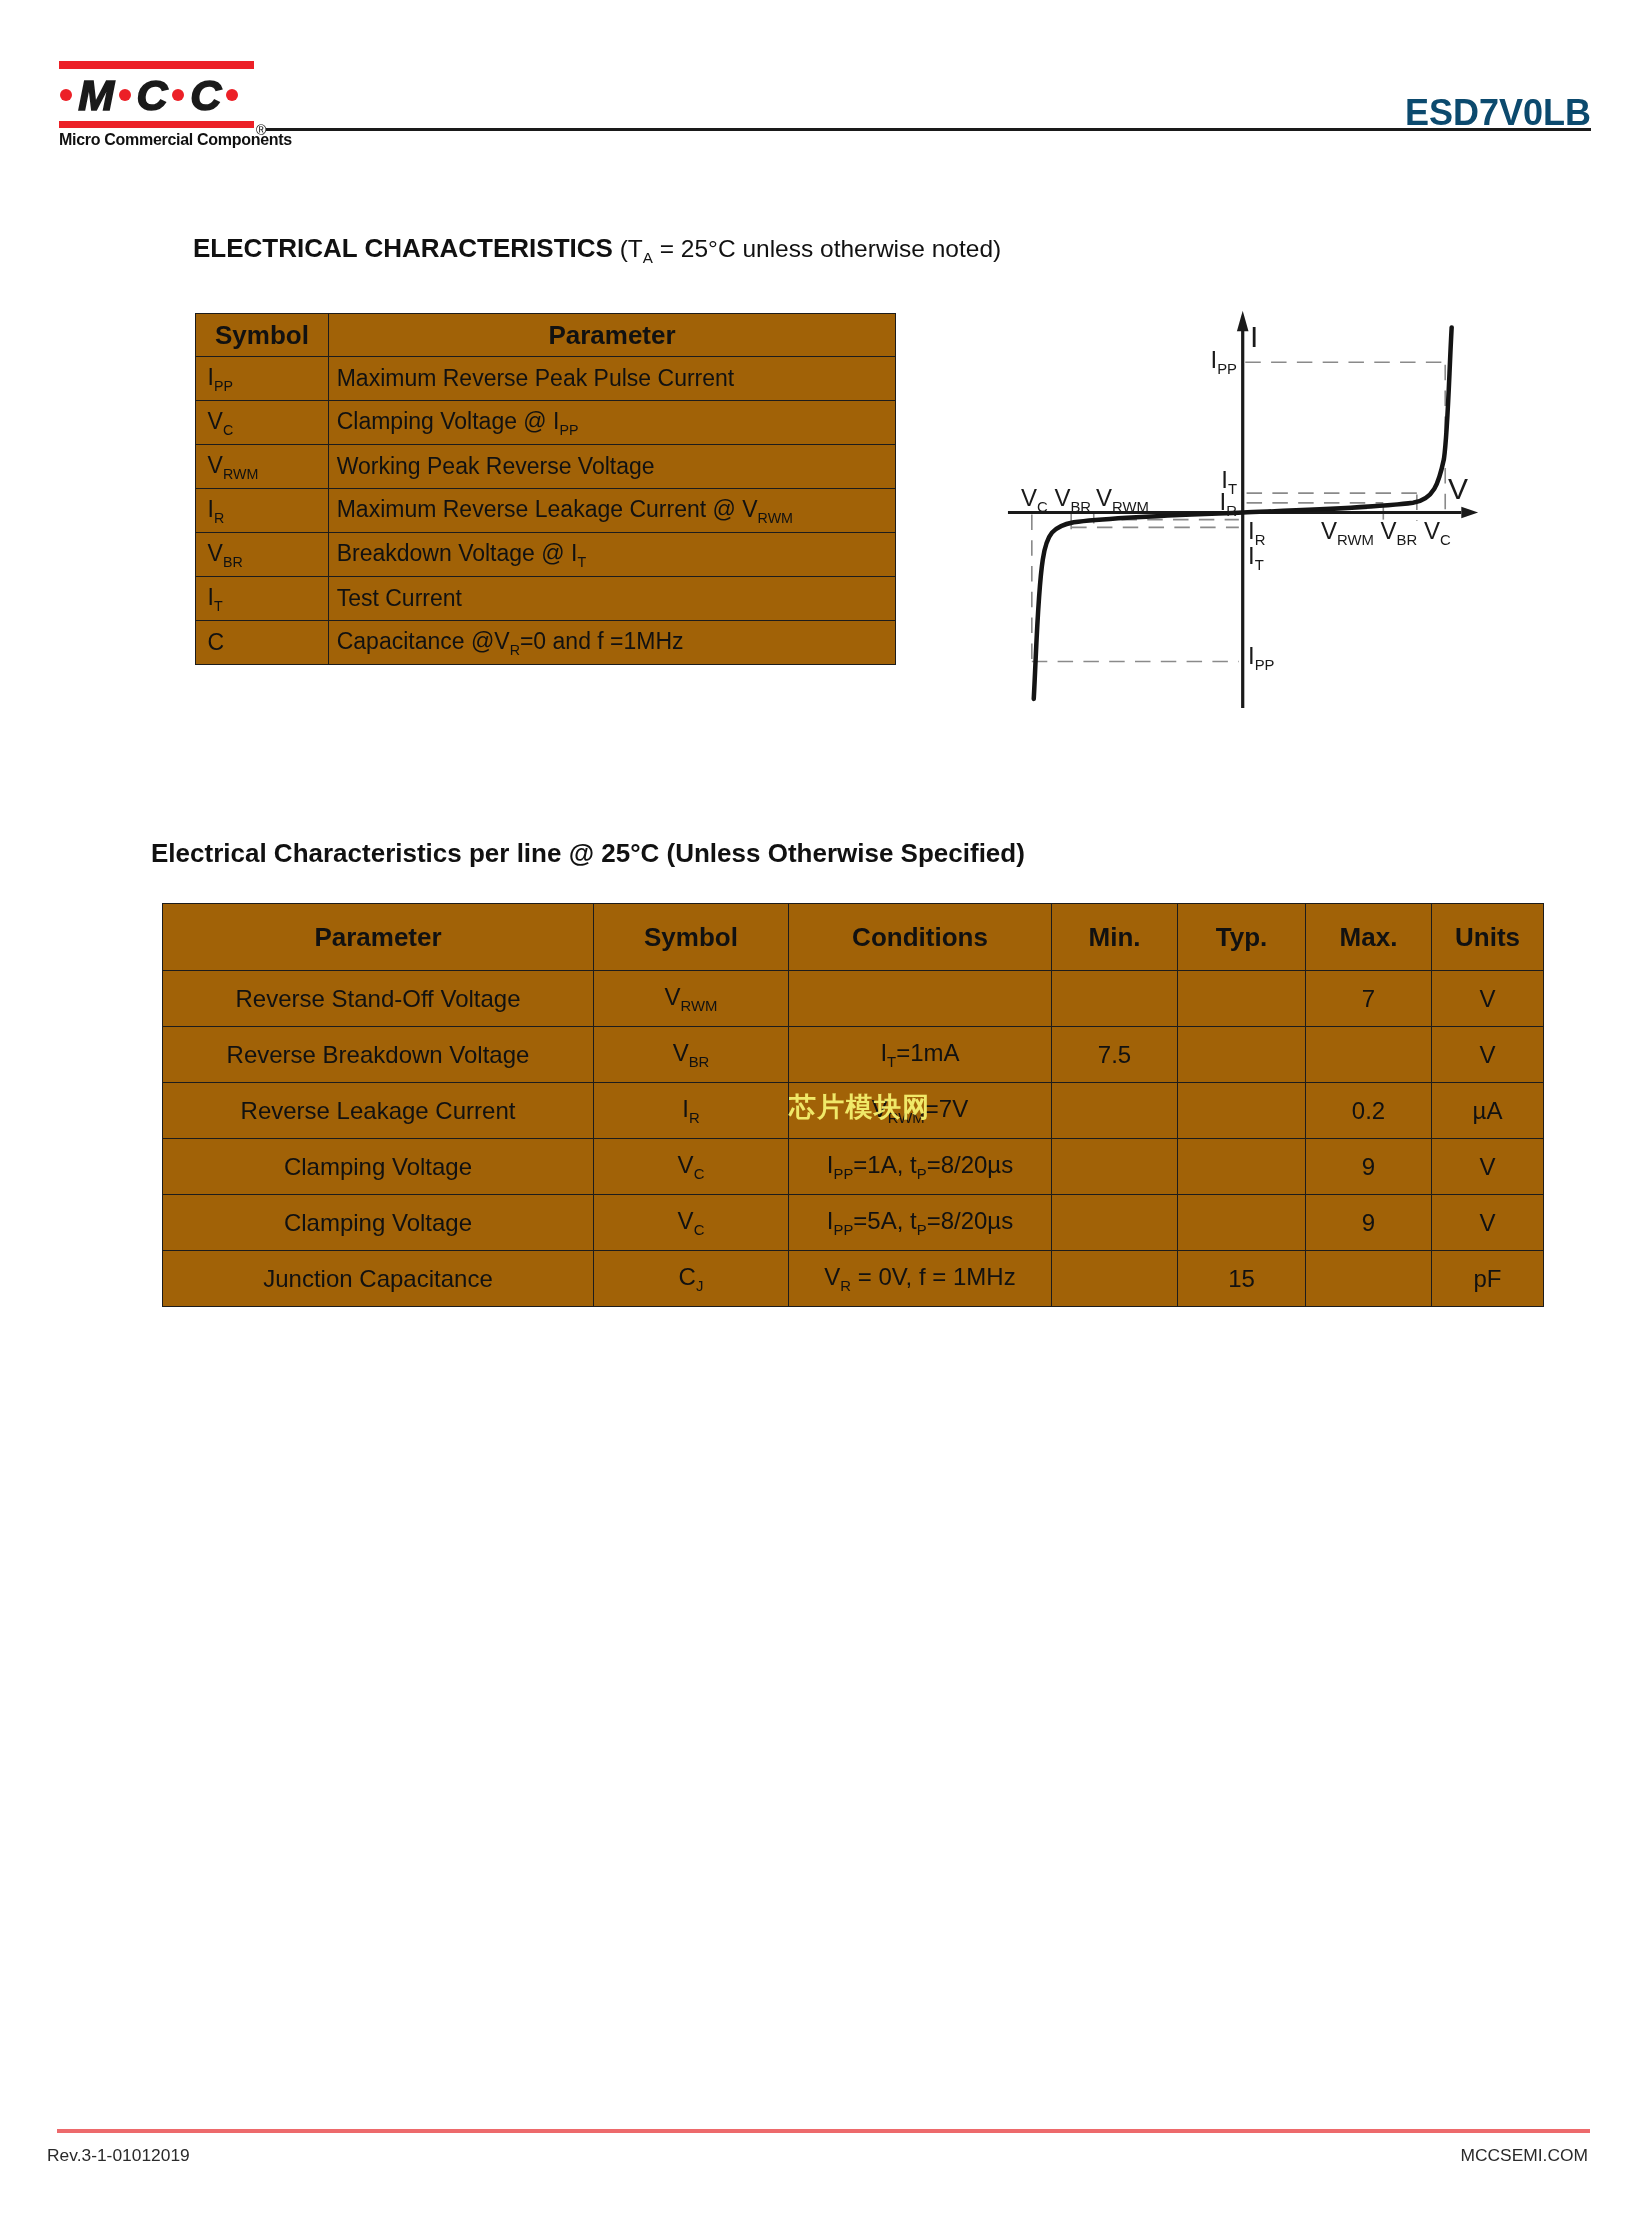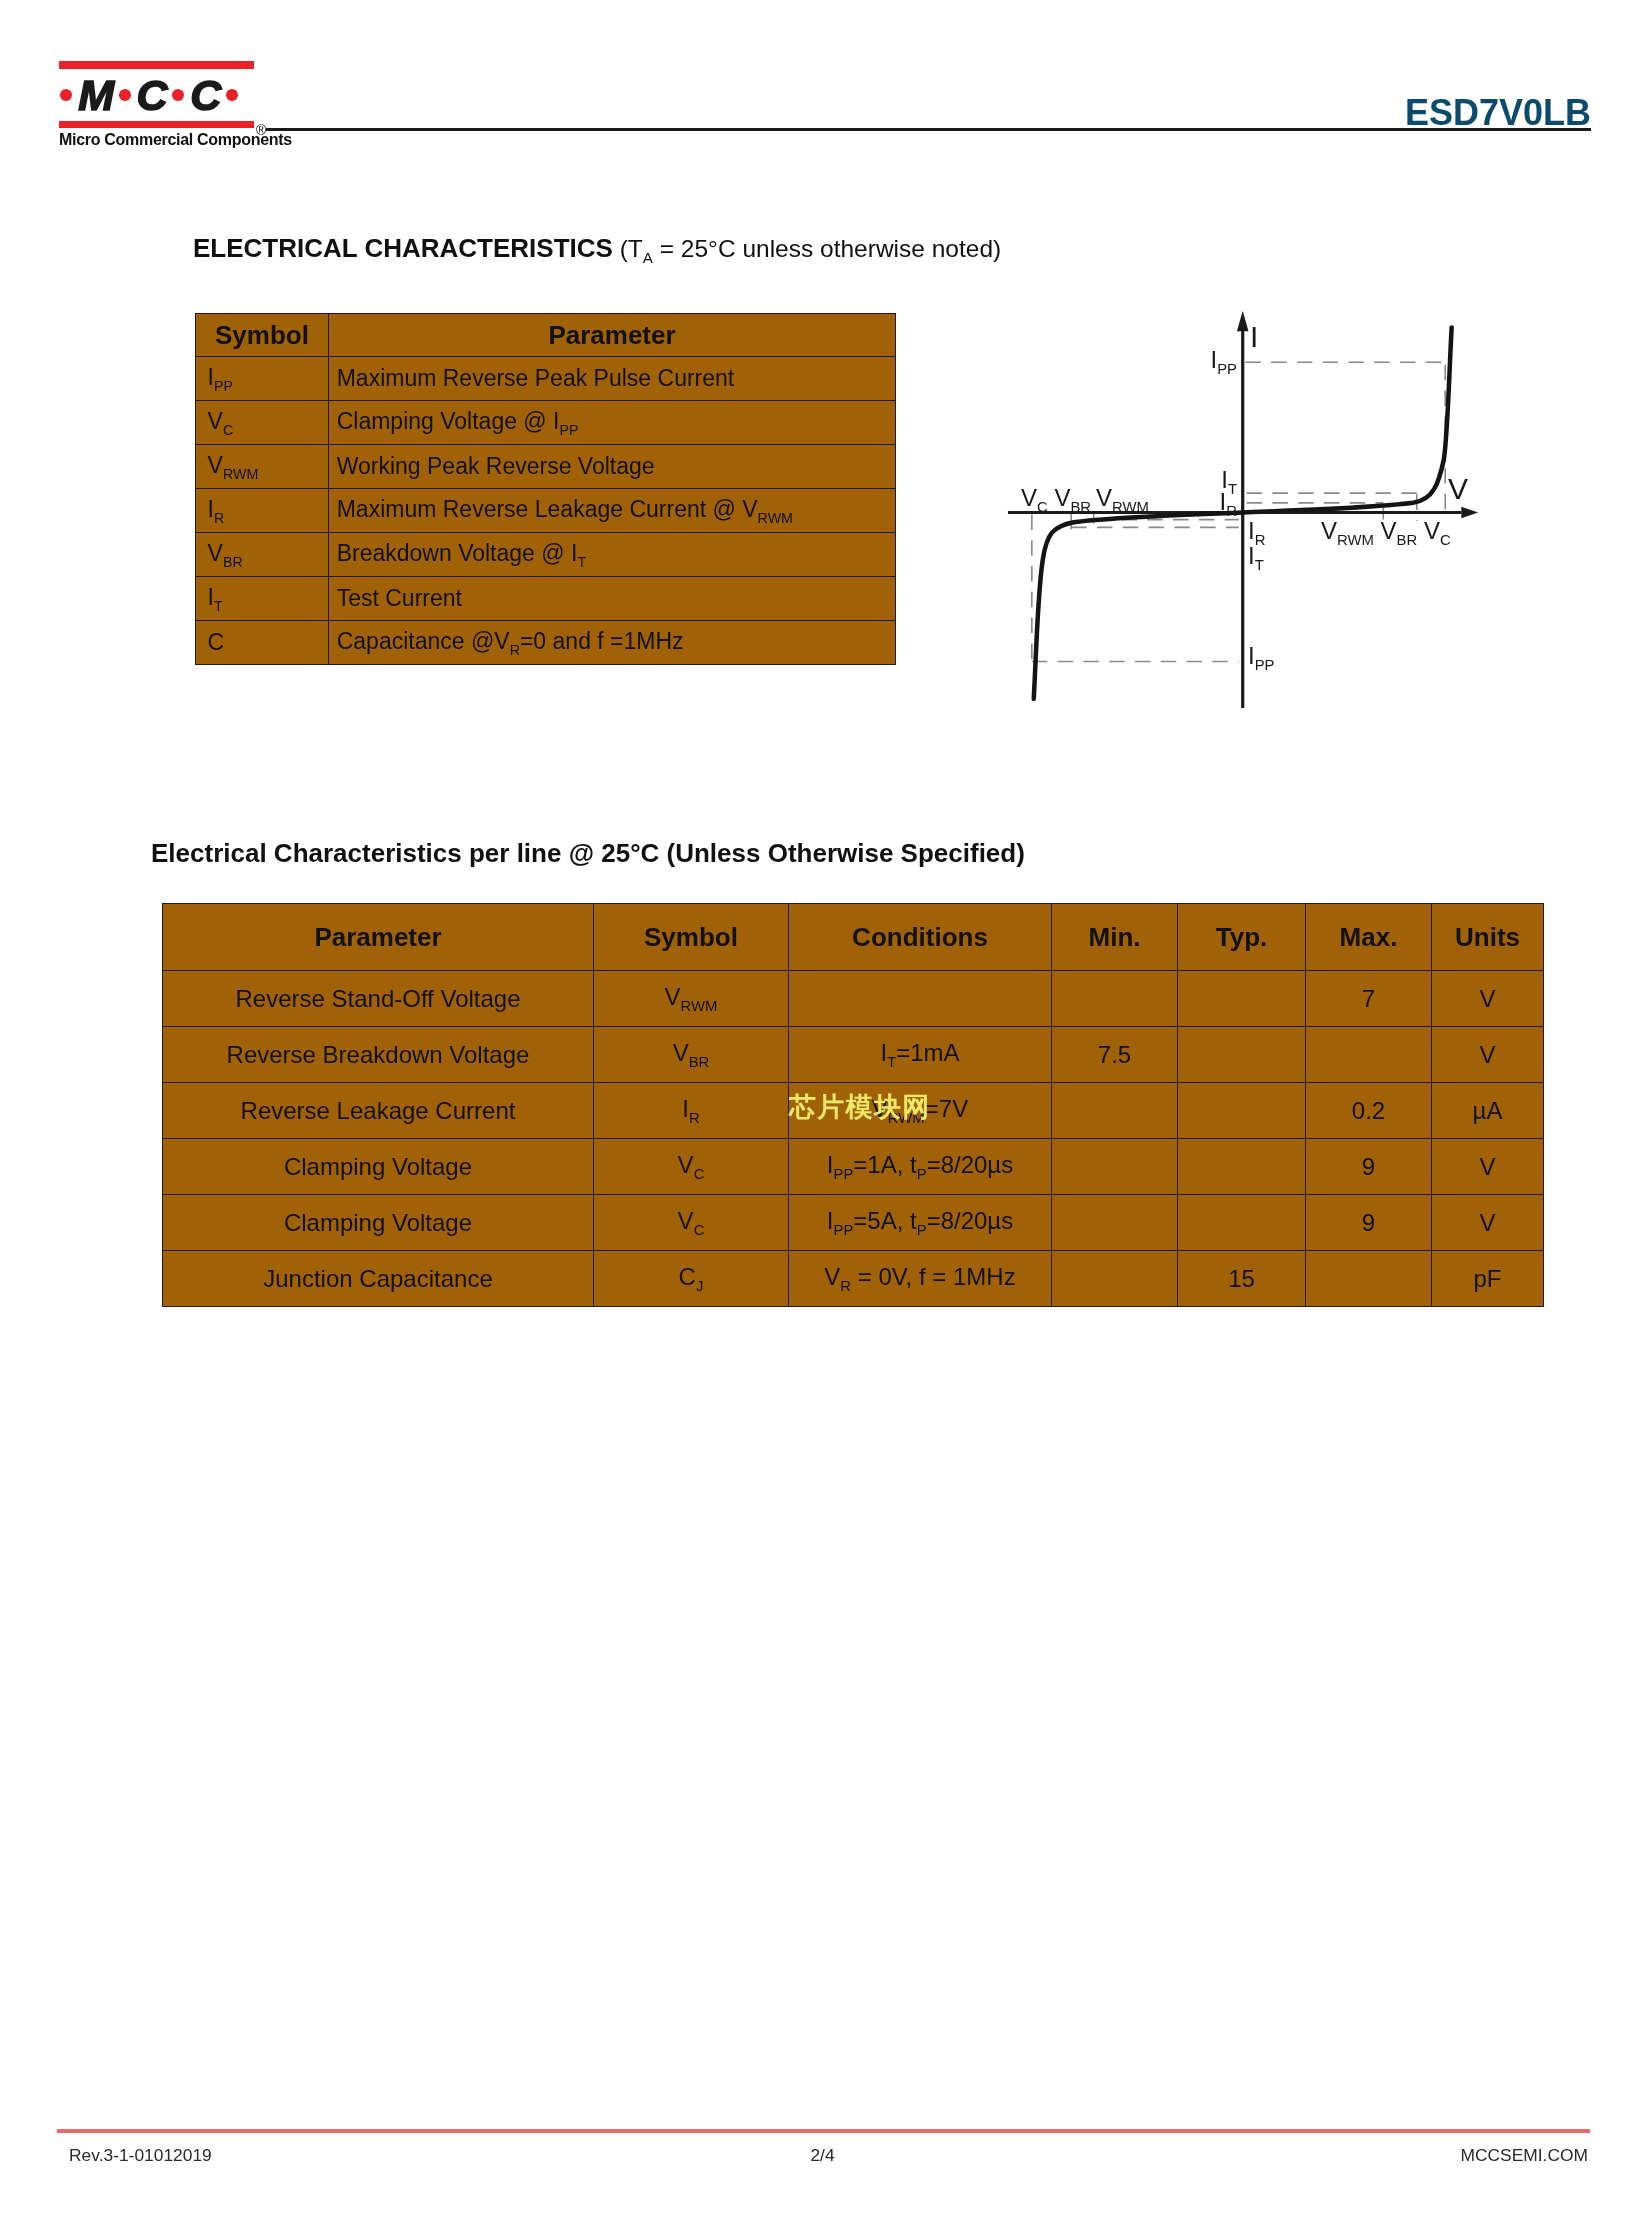--- a/index.html
+++ b/index.html
@@ -52,21 +52,21 @@
   .glabel.axis { font-size:30px; }
   .ralign { text-align:right; }
 
   
   .watermark { position:absolute; left:789px; top:1089px; font-size:27px; font-weight:bold;
                color:rgba(244,240,110,0.95); letter-spacing:1.3px; }
 
   
   .footer-rule { position:absolute; left:57px; top:2129px; width:1533px; height:3.9px; background:#ed6a6c; }
   .footer-text { position:absolute; top:2145px; font-size:17.4px; color:#2a2a2a; }
-  .footer-rev { left:69px; }
+  .footer-rev { left:47px; }
   .footer-page { left:0; width:1645px; text-align:center; }
   .footer-site { right:57px; }
 </style>
 </head>
 <body>
 
 <div class="page">
 
   <div class="logo">
     <div class="logo-bar"></div>
@@ -250,17 +250,16 @@
           <td></td>
           <td>pF</td>
         </tr>
       </tbody>
   </table>
 
   <div class="watermark">芯片模块网</div>
 
   <div class="footer-rule"></div>
   <div class="footer-text footer-rev">Rev.3-1-01012019</div>
-  <div class="footer-text footer-page">2/4</div>
   <div class="footer-text footer-site" style="position:absolute;">MCCSEMI.COM</div>
 
 </div>
 
 
 </body></html>

